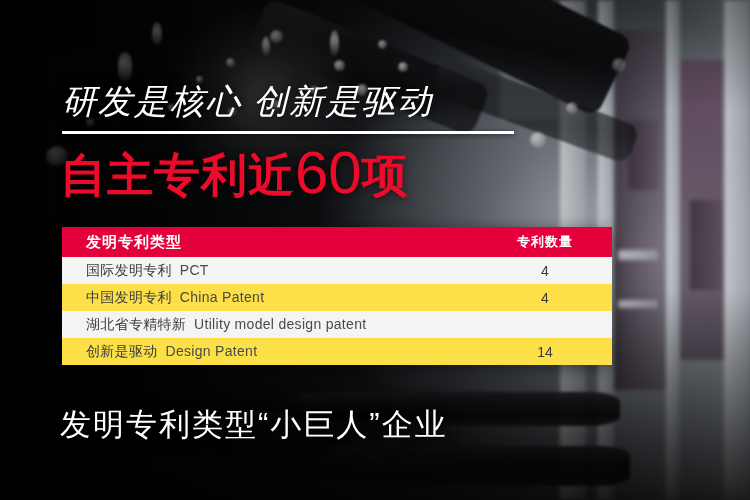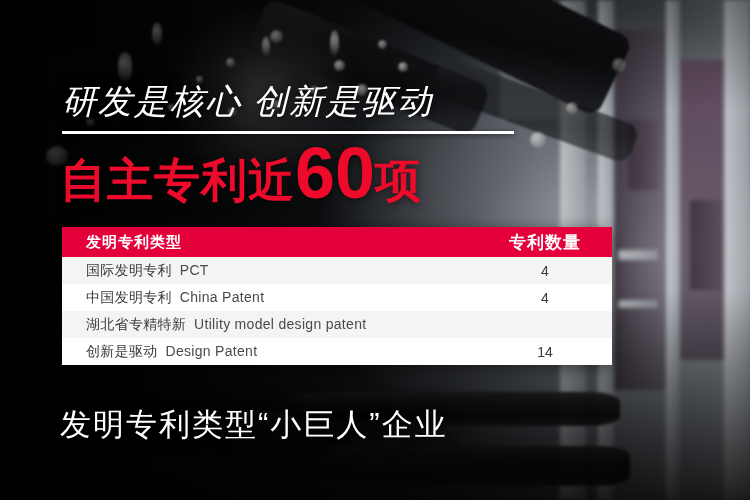--- a/index.html
+++ b/index.html
@@ -124,22 +124,22 @@
     top: 144px;
     font-size: 46px;
     line-height: 58px;
     font-weight: 700;
     color: #ee0a2a;
     letter-spacing: 1px;
     white-space: nowrap;
     text-shadow: 0 2px 8px rgba(0,0,0,0.55);
   }
   .title .num {
-    font-size: 72px;
-    font-weight: 700;
+    font-size: 60px;
+    font-weight: 400;
     letter-spacing: 0px;
     vertical-align: -2px;
   }
 
   
   .patent-table {
     position: absolute;
     left: 62px;
     top: 227px;
     width: 550px;
@@ -156,34 +156,34 @@
     padding-left: 24px;
     box-sizing: border-box;
     font-size: 15px;
     font-weight: 700;
     color: #ffffff;
     letter-spacing: 1px;
   }
   .tbl-head .c-count {
     flex: 1 1 auto;
     text-align: center;
-    font-size: 17px;
+    font-size: 13px;
     font-weight: 700;
     color: #ffffff;
     letter-spacing: 1px;
     padding-right: 12px;
   }
 
   .tbl-row {
     display: flex;
     align-items: center;
     height: 27px;
   }
   .tbl-row.odd  { background: #f4f4f4; }
-  .tbl-row.even { background: #ffffff; }
+  .tbl-row.even { background: #fde047; }
 
   .tbl-row .c-type {
     flex: 0 0 428px;
     padding-left: 24px;
     box-sizing: border-box;
     font-size: 14px;
     color: #3b3b3b;
     white-space: nowrap;
     letter-spacing: 0.3px;
   }

